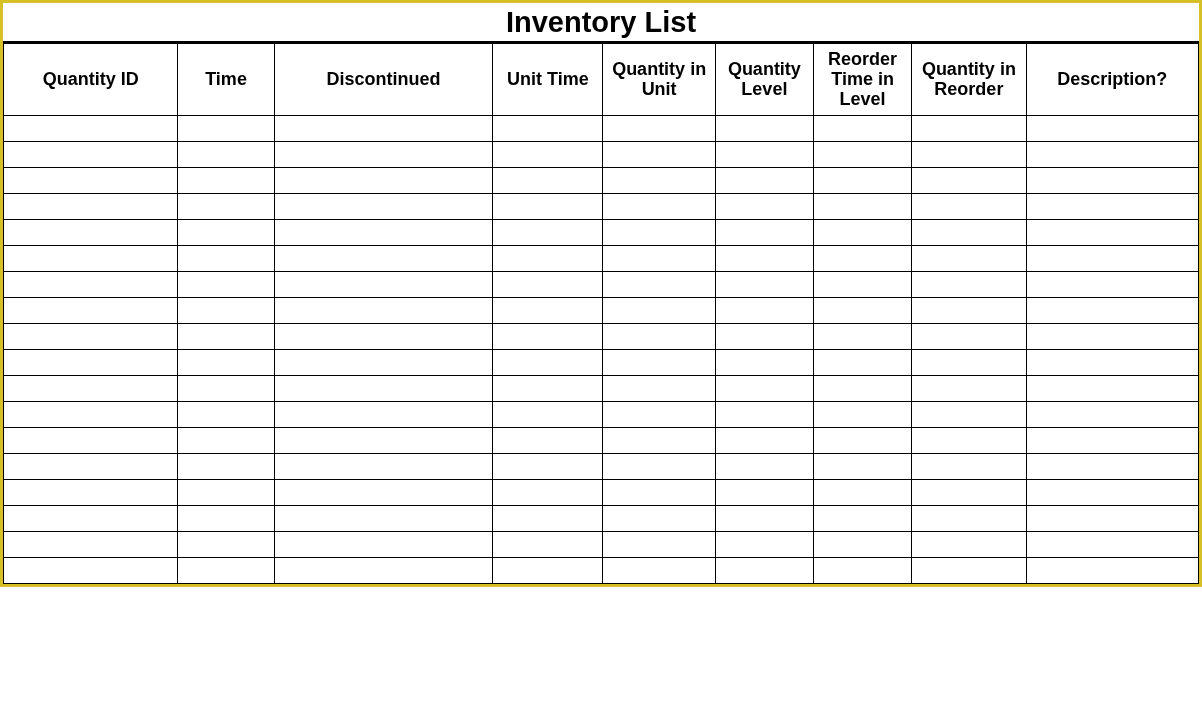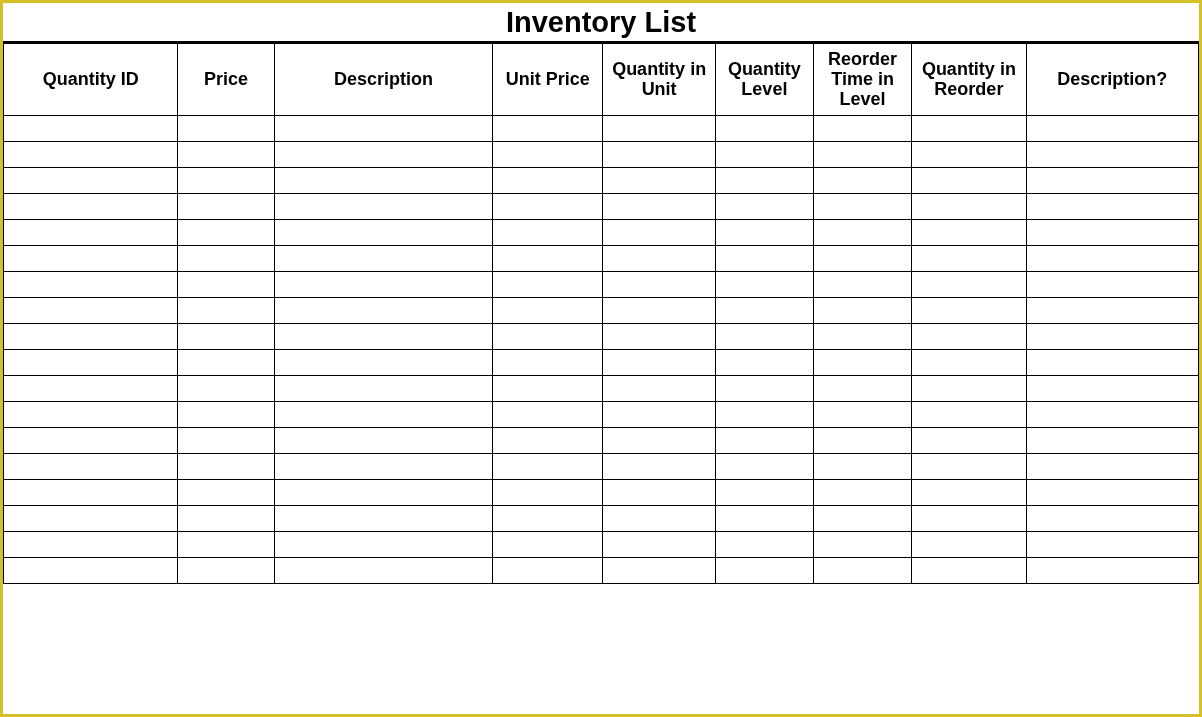--- a/index.html
+++ b/index.html
@@ -5,21 +5,21 @@
     * { box-sizing: border-box; margin: 0; padding: 0; }
     body {
       font-family: Arial, Helvetica, sans-serif;
       background: #fff;
       width: 1202px;
       height: 717px;
       overflow: hidden;
     }
     .frame {
       width: 1202px;
-      height: 717px;
+      height: 587px;
       border: 3px solid #d6c028;
       background: #fff;
     }
     .title {
       text-align: center;
       font-weight: bold;
       font-size: 29px;
       padding: 3px 0 2px 0;
       border-bottom: 1.5px solid #000;
       font-family: Arial, Helvetica, sans-serif;
@@ -83,23 +83,23 @@
         <col class="c4">
         <col class="c5">
         <col class="c6">
         <col class="c7">
         <col class="c8">
         <col class="c9">
     </colgroup>
     <thead>
       <tr>
         <th>Quantity ID</th>
-        <th>Price</th>
-        <th>Description</th>
-        <th>Unit Price</th>
+        <th>Time</th>
+        <th>Discontinued</th>
+        <th>Unit Time</th>
         <th>Quantity in Unit</th>
         <th>Quantity Level</th>
         <th>Reorder Time in Level</th>
         <th>Quantity in Reorder</th>
         <th>Description?</th>
       </tr>
     </thead>
     <tbody id="tbody">
         <tr>
           <td></td>

